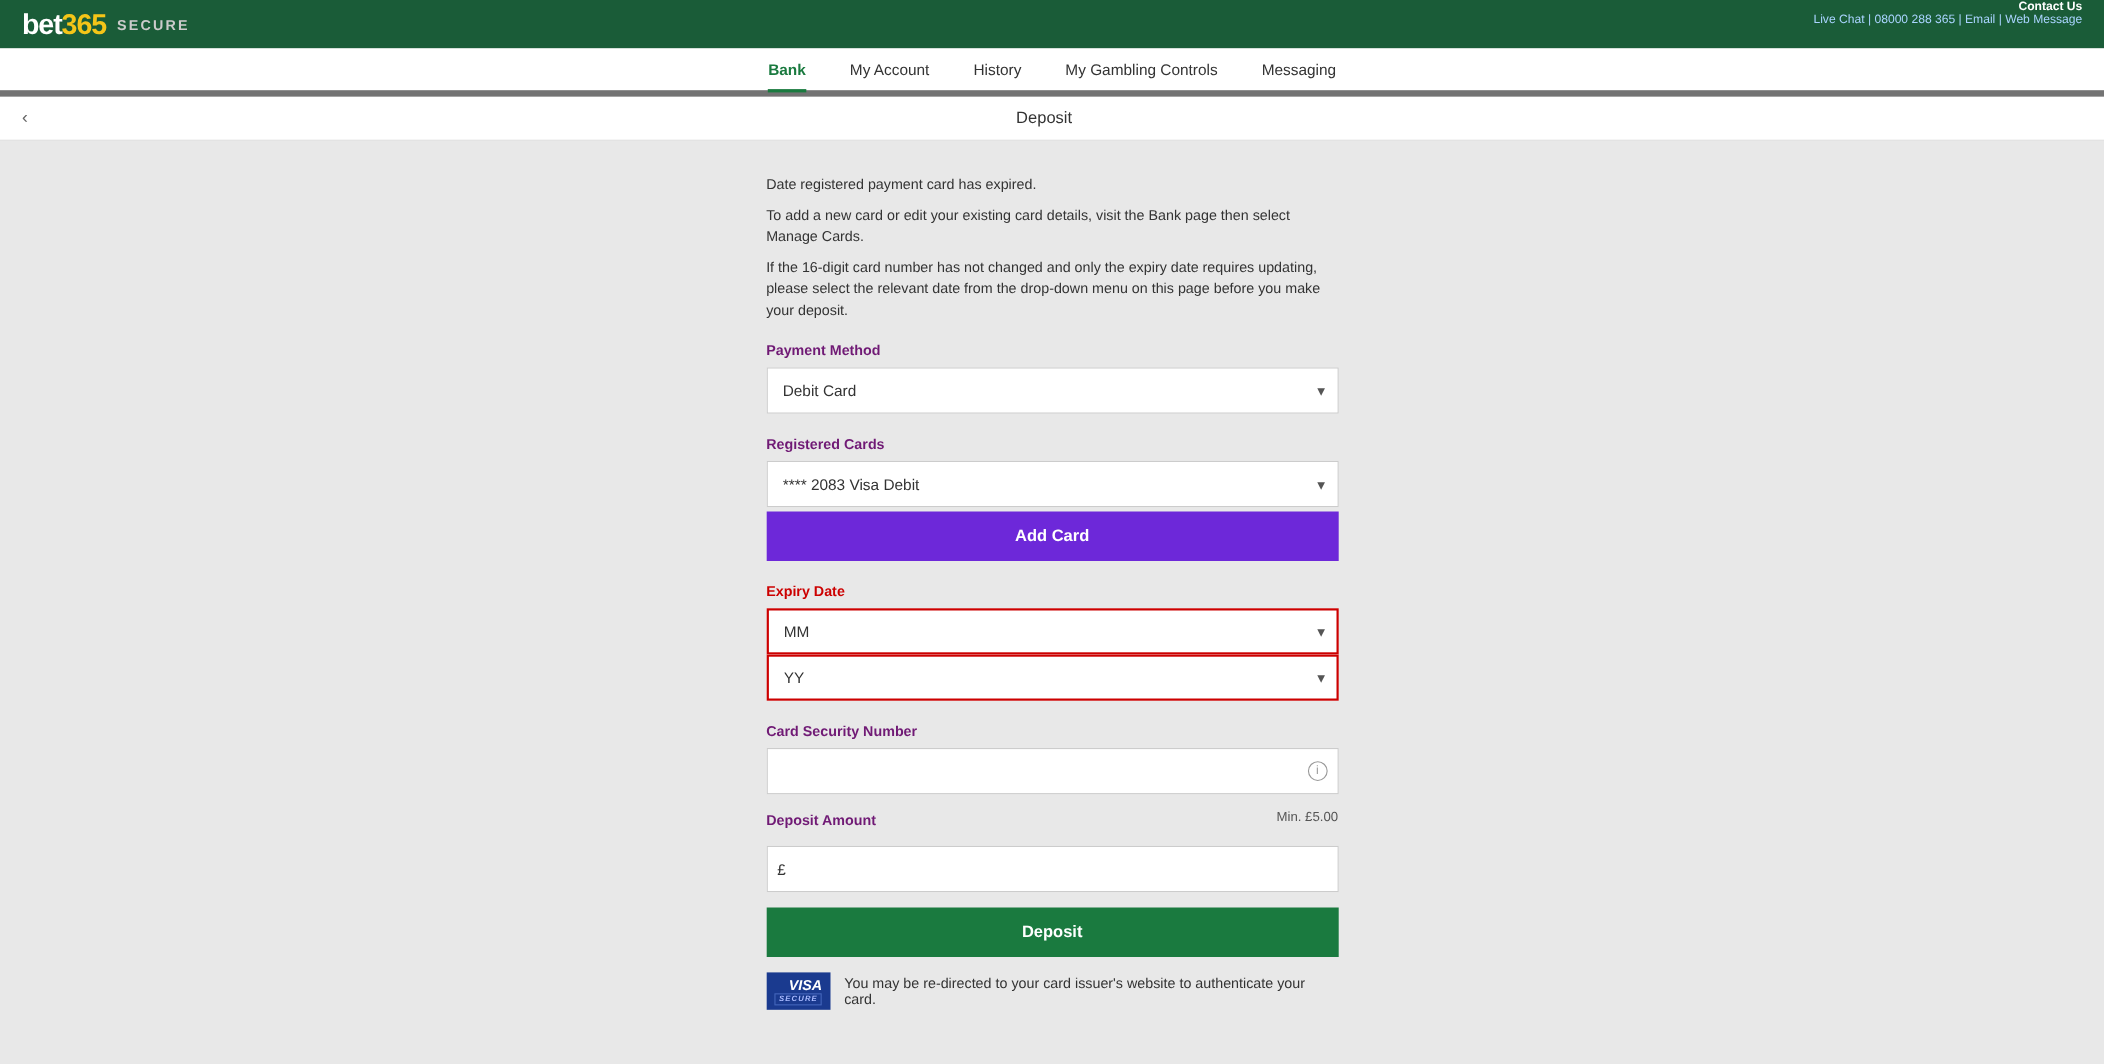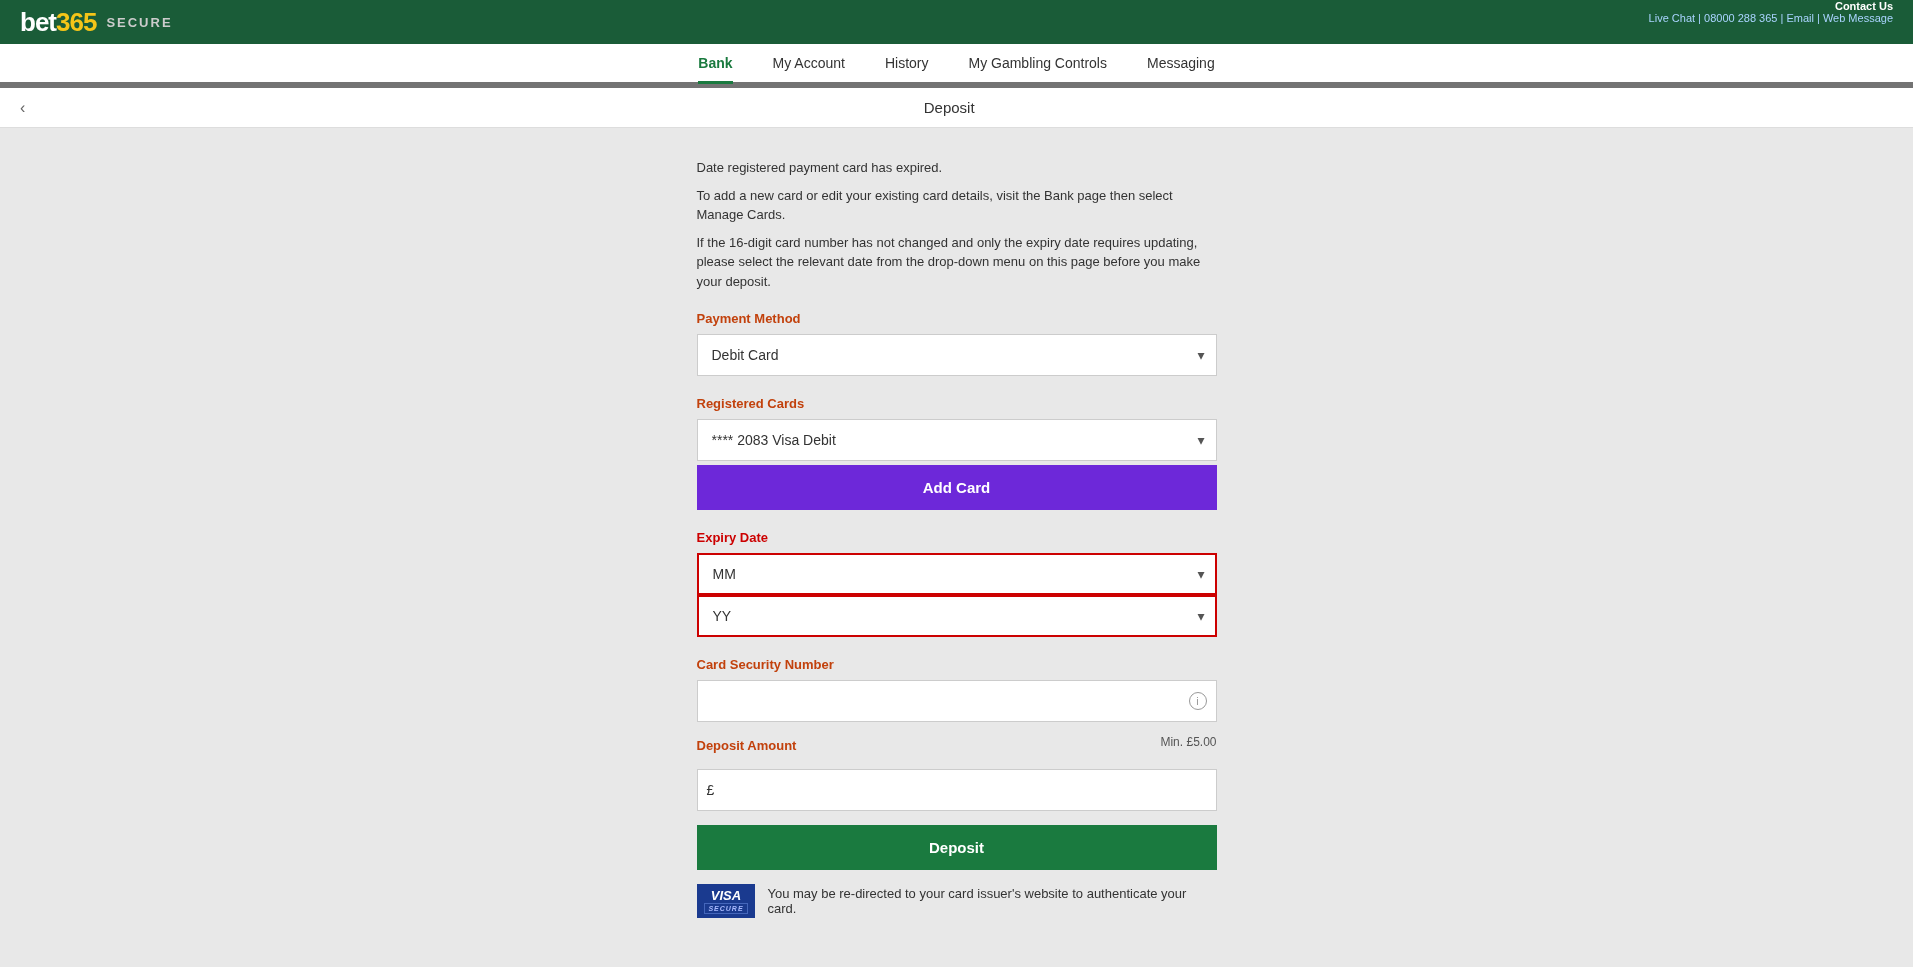--- a/index.html
+++ b/index.html
@@ -111,21 +111,21 @@
 
     .notice-text {
       font-size: 13px;
       color: #333;
       margin-bottom: 8px;
       line-height: 1.5;
     }
 
     .section-label {
       font-size: 13px;
-      color: #c2410c;
+      color: #701a75;
       font-weight: bold;
       margin-bottom: 8px;
       margin-top: 20px;
     }
     .section-label.error {
       color: #cc0000;
     }
     .select-wrapper {
       position: relative;
       width: 100%;
@@ -256,21 +256,21 @@
     }
     .visa-badge {
       background: #1a3a8f;
       color: white;
       font-weight: bold;
       font-size: 13px;
       padding: 4px 8px;
       font-style: italic;
       display: flex;
       flex-direction: column;
-      align-items: center;
+      align-items: flex-end;
       min-width: 52px;
     }
     .visa-secure-text-badge {
       font-size: 7px;
       background: #1a3a8f;
       border: 1px solid #4466bb;
       color: #aabbff;
       padding: 1px 3px;
       letter-spacing: 1px;
     }

